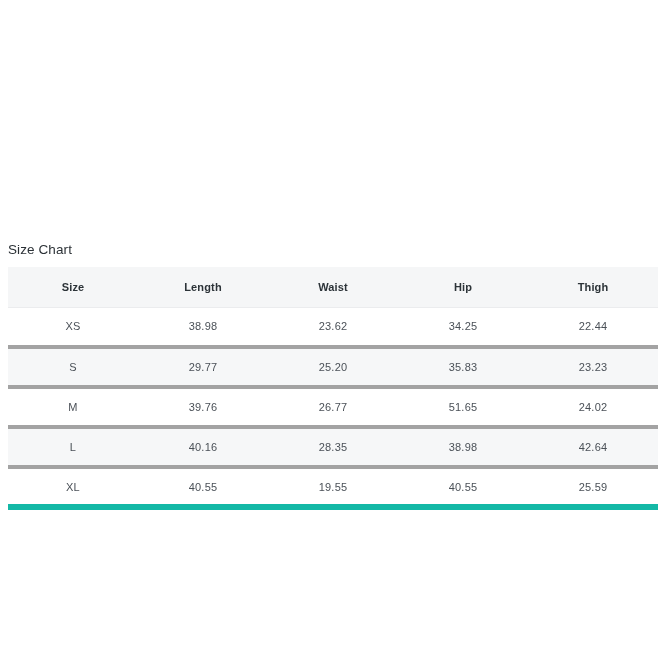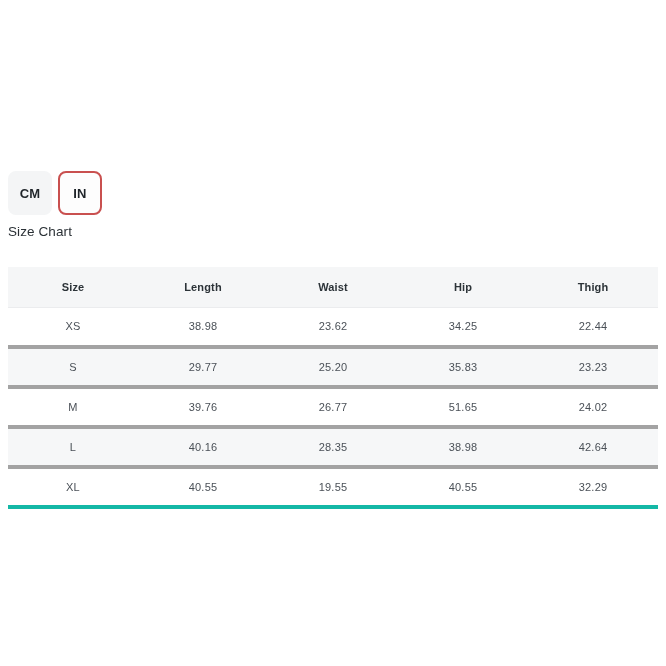--- a/index.html
+++ b/index.html
@@ -56,21 +56,21 @@
   .unit-btn.active {
     background: #fdfdfd;
     border: 2px solid #c9504f;
     color: #1f2429;
   }
 
   
   .chart-title {
     position: absolute;
     left: 8px;
-    top: 224px;
+    top: 242px;
     font-size: 13.5px;
     color: #2b3136;
     letter-spacing: 0.1px;
   }
 
   
   .size-table-wrap {
     position: absolute;
     left: 8px;
     top: 267px;
@@ -113,36 +113,28 @@
   }
 
   table.size-table tbody td {
     color: #4a5057;
     font-weight: normal;
     letter-spacing: 0.2px;
     border-bottom: 4px solid #a3a3a3;
   }
 
   table.size-table tbody tr:last-child td {
-    border-bottom: 4px solid #14b8a6;
+    border-bottom: 6px solid #14b8a6;
   }
 </style>
 </head>
 <body>
 
 <div class="page">
 
-  <div class="unit-toggle">
-    <div class="unit-btn inactive">
-      <span>CM</span>
-    </div>
-    <div class="unit-btn active">
-      <span>IN</span>
-    </div>
-  </div>
 
   <div class="chart-title">Size Chart</div>
 
   <div class="size-table-wrap">
     <table class="size-table">
       <thead>
         <tr>
           <th>Size</th>
           <th>Length</th>
           <th>Waist</th>
@@ -177,19 +169,19 @@
           <td>40.16</td>
           <td>28.35</td>
           <td>38.98</td>
           <td>42.64</td>
         </tr>
         <tr class="row-odd">
           <td>XL</td>
           <td>40.55</td>
           <td>19.55</td>
           <td>40.55</td>
-          <td>32.29</td>
+          <td>25.59</td>
         </tr>
       </tbody>
     </table>
   </div>
 
 </div>
 
 </body></html>

